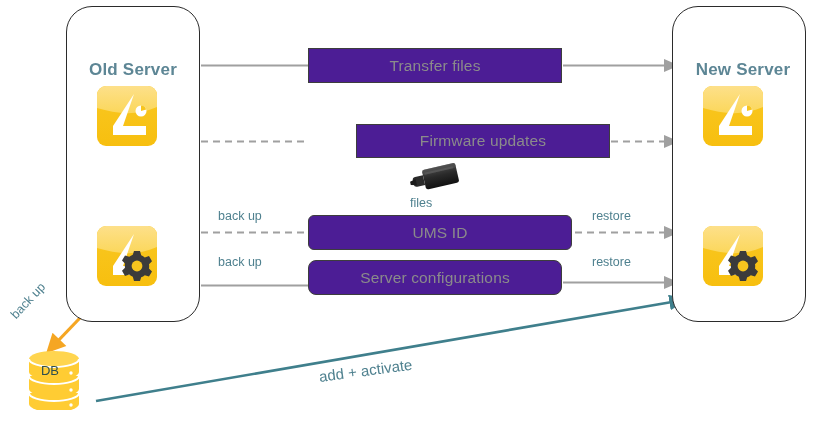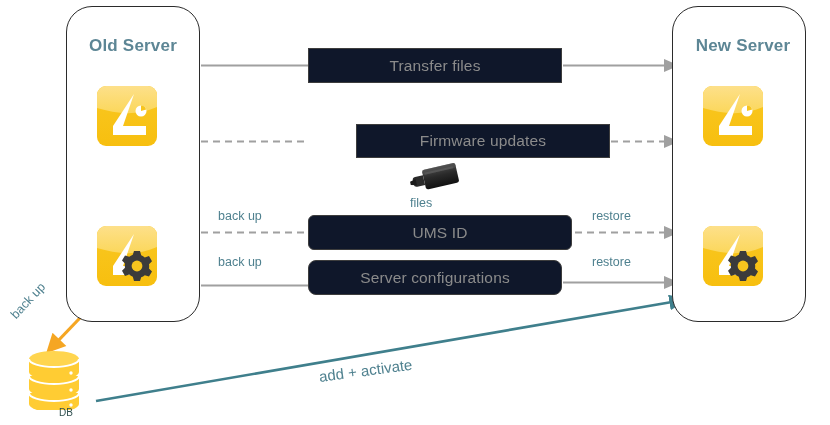--- a/index.html
+++ b/index.html
@@ -39,40 +39,41 @@
 
   .panel-title {
     position: absolute;
     left: 0;
     width: 100%;
     text-align: center;
     font-weight: bold;
     font-size: 17px;
     color: #5d8695;
     letter-spacing: .2px;
+    margin-top: 24px;
   }
   #title-old { top: 36px; }
   #title-new { top: 36px; }
 
   
   .app-icon {
     position: absolute;
     width: 62px;
     height: 62px;
   }
   #icon-old-top    { left: 96px;  top: 85px; }
   #icon-old-bottom { left: 96px;  top: 225px; }
   #icon-new-top    { left: 702px; top: 85px; }
   #icon-new-bottom { left: 702px; top: 225px; }
 
   
   .flow-box {
     position: absolute;
     border: 1.1px solid #3d3d3d;
-    background: #0f172a;
+    background: #4c1d95;
     box-sizing: border-box;
     display: flex;
     align-items: center;
     justify-content: center;
     color: #8b8b8b;
     font-size: 15.5px;
     letter-spacing: .15px;
   }
   #box-transfer { left: 308px; top: 48px;  width: 254px; height: 35px; }
   #box-firmware { left: 308px; top: 124px; width: 254px; height: 34px; margin-left: 48px; }
@@ -125,28 +126,27 @@
   
   #db-cylinder {
     position: absolute;
     left: 26px;
     top: 348px;
     width: 56px;
     height: 62px;
   }
   #db-label {
     position: absolute;
-    left: 42px;
+    left: 26px;
     top: 363px;
     width: 48px;
     text-align: center;
-    font-size: 10px;
+    font-size: 13px;
     color: #2f4f4f;
     font-weight: normal;
-    margin-top: 44px;
   }
 </style>
 </head>
 <body>
 
 <div id="stage">
 
   <svg class="svg-layer" viewBox="0 0 830 425" xmlns="http://www.w3.org/2000/svg">
     <defs>
       <marker id="arrow-gray" markerWidth="9" markerHeight="9" refX="1" refY="3" orient="auto" markerUnits="strokeWidth">

